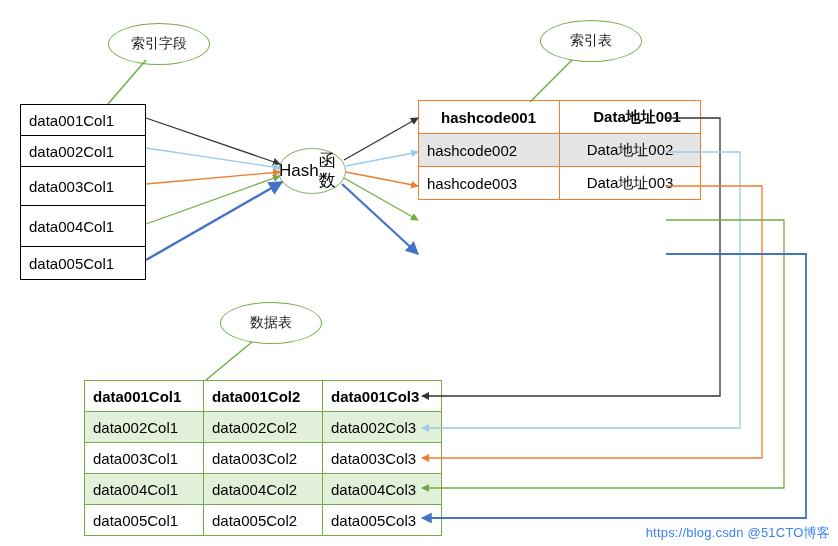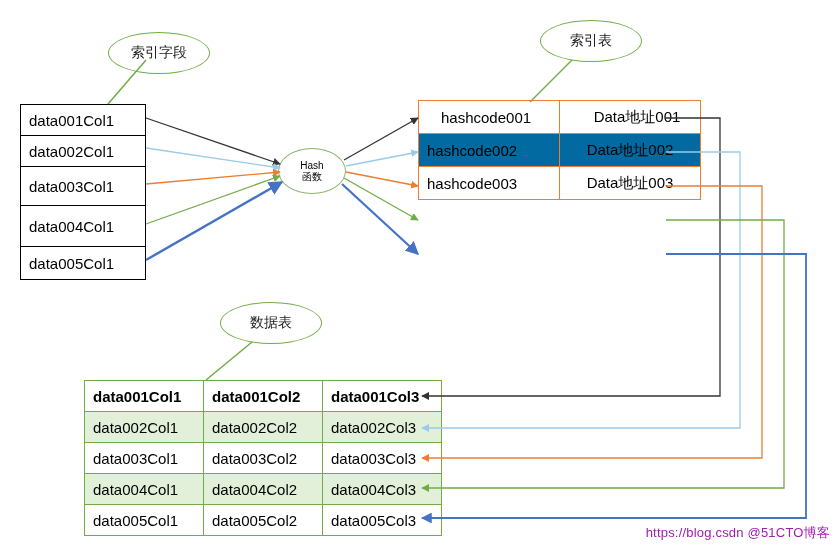--- a/index.html
+++ b/index.html
@@ -46,54 +46,54 @@
   #field-table tr:nth-child(4) td { height: 30px; }
   #field-table tr:nth-child(5) td { height: 22px; }
 
   
   #hash-fn {
     position: absolute;
     top: 148px; left: 278px;
     width: 66px; height: 44px;
     border: 1.5px solid #8cb46e;
     border-radius: 50%;
-    display: flex; flex-direction: column;
+    display: flex; flex-direction: row;
     align-items: center; justify-content: center;
-    font-size: 10px; line-height: 1.15;
+    font-size: 17px; line-height: 1.15;
   }
 
   
   #index-table { top: 100px; left: 418px; border: 1.5px solid #ed7d31; }
   #index-table td { border: 1px solid #ed7d31; height: 22px; }
   #index-table td:nth-child(1) { width: 110px; }
   #index-table td:nth-child(2) { width: 110px; text-align: center; }
-  #index-table tr:first-child td { font-weight: normal; padding-left: 22px; }
-  #index-table tr.shade td { background: #0369a1; }
+  #index-table tr:first-child td { font-weight: bold; padding-left: 22px; }
+  #index-table tr.shade td { background: #e5e5e5; }
 
   
   #data-table { top: 380px; left: 84px; border: 1.5px solid #70ad47; }
   #data-table td { border: 1px solid #70ad47; width: 102px; height: 20px; }
   #data-table tr:first-child td { font-weight: bold; }
   #data-table tr.shade td { background: #e2f0d9; }
 
   
   #wm {
     position: absolute;
     right: 8px; bottom: 4px;
     font-size: 13px;
-    color: #a21caf;
+    color: #3b82f6;
     letter-spacing: .2px;
   }
 </style>
 </head>
 <body>
 
 <div id="stage">
 
-  <div class="callout" style="top:32px; left:108px;text-align:center;">
+  <div class="callout" style="top:23px; left:108px;text-align:center;">
     <span>索引字段</span>
   </div>
   <div class="callout" style="top:20px; left:540px;">
     <span>索引表</span>
   </div>
   <div class="callout" style="top:302px; left:220px;">
     <span>数据表</span>
   </div>
 
   <table id="field-table" class="tbl">

